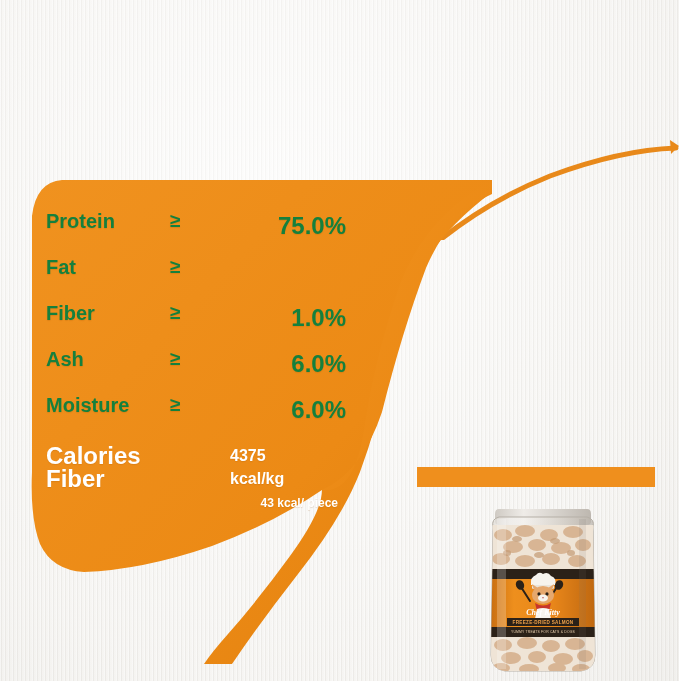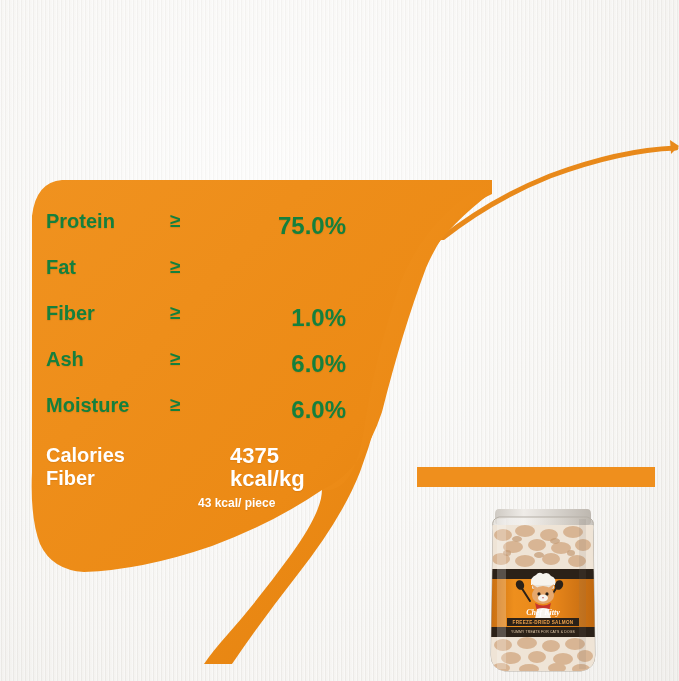--- a/index.html
+++ b/index.html
@@ -149,43 +149,43 @@
     position: absolute;
     left: 24px;
     top: 272px;
     width: 300px;
     color: #ffffff;
   }
   .cal-label {
     position: absolute;
     left: 0;
     top: 0;
-    font-size: 20px;
+    font-size: 24px;
     font-weight: bold;
     line-height: 23px;
     text-shadow: 0 1px 1px rgba(150,80,0,0.18);
   }
   .cal-value {
     position: absolute;
     right: 8px;
     top: 0;
-    font-size: 22px;
+    font-size: 16px;
     font-weight: bold;
     line-height: 23px;
     text-align: left;
     width: 108px;
     text-shadow: 0 1px 1px rgba(150,80,0,0.18);
   }
   .cal-sub {
     position: absolute;
     right: 8px;
     top: 52px;
     font-size: 12px;
     font-weight: bold;
-    text-align: left;
+    text-align: right;
     width: 140px;
     text-shadow: 0 1px 1px rgba(150,80,0,0.18);
   }
 
   
   .photo-zone {
     position: absolute;
     left: 400px;
     top: 150px;
     width: 279px;

